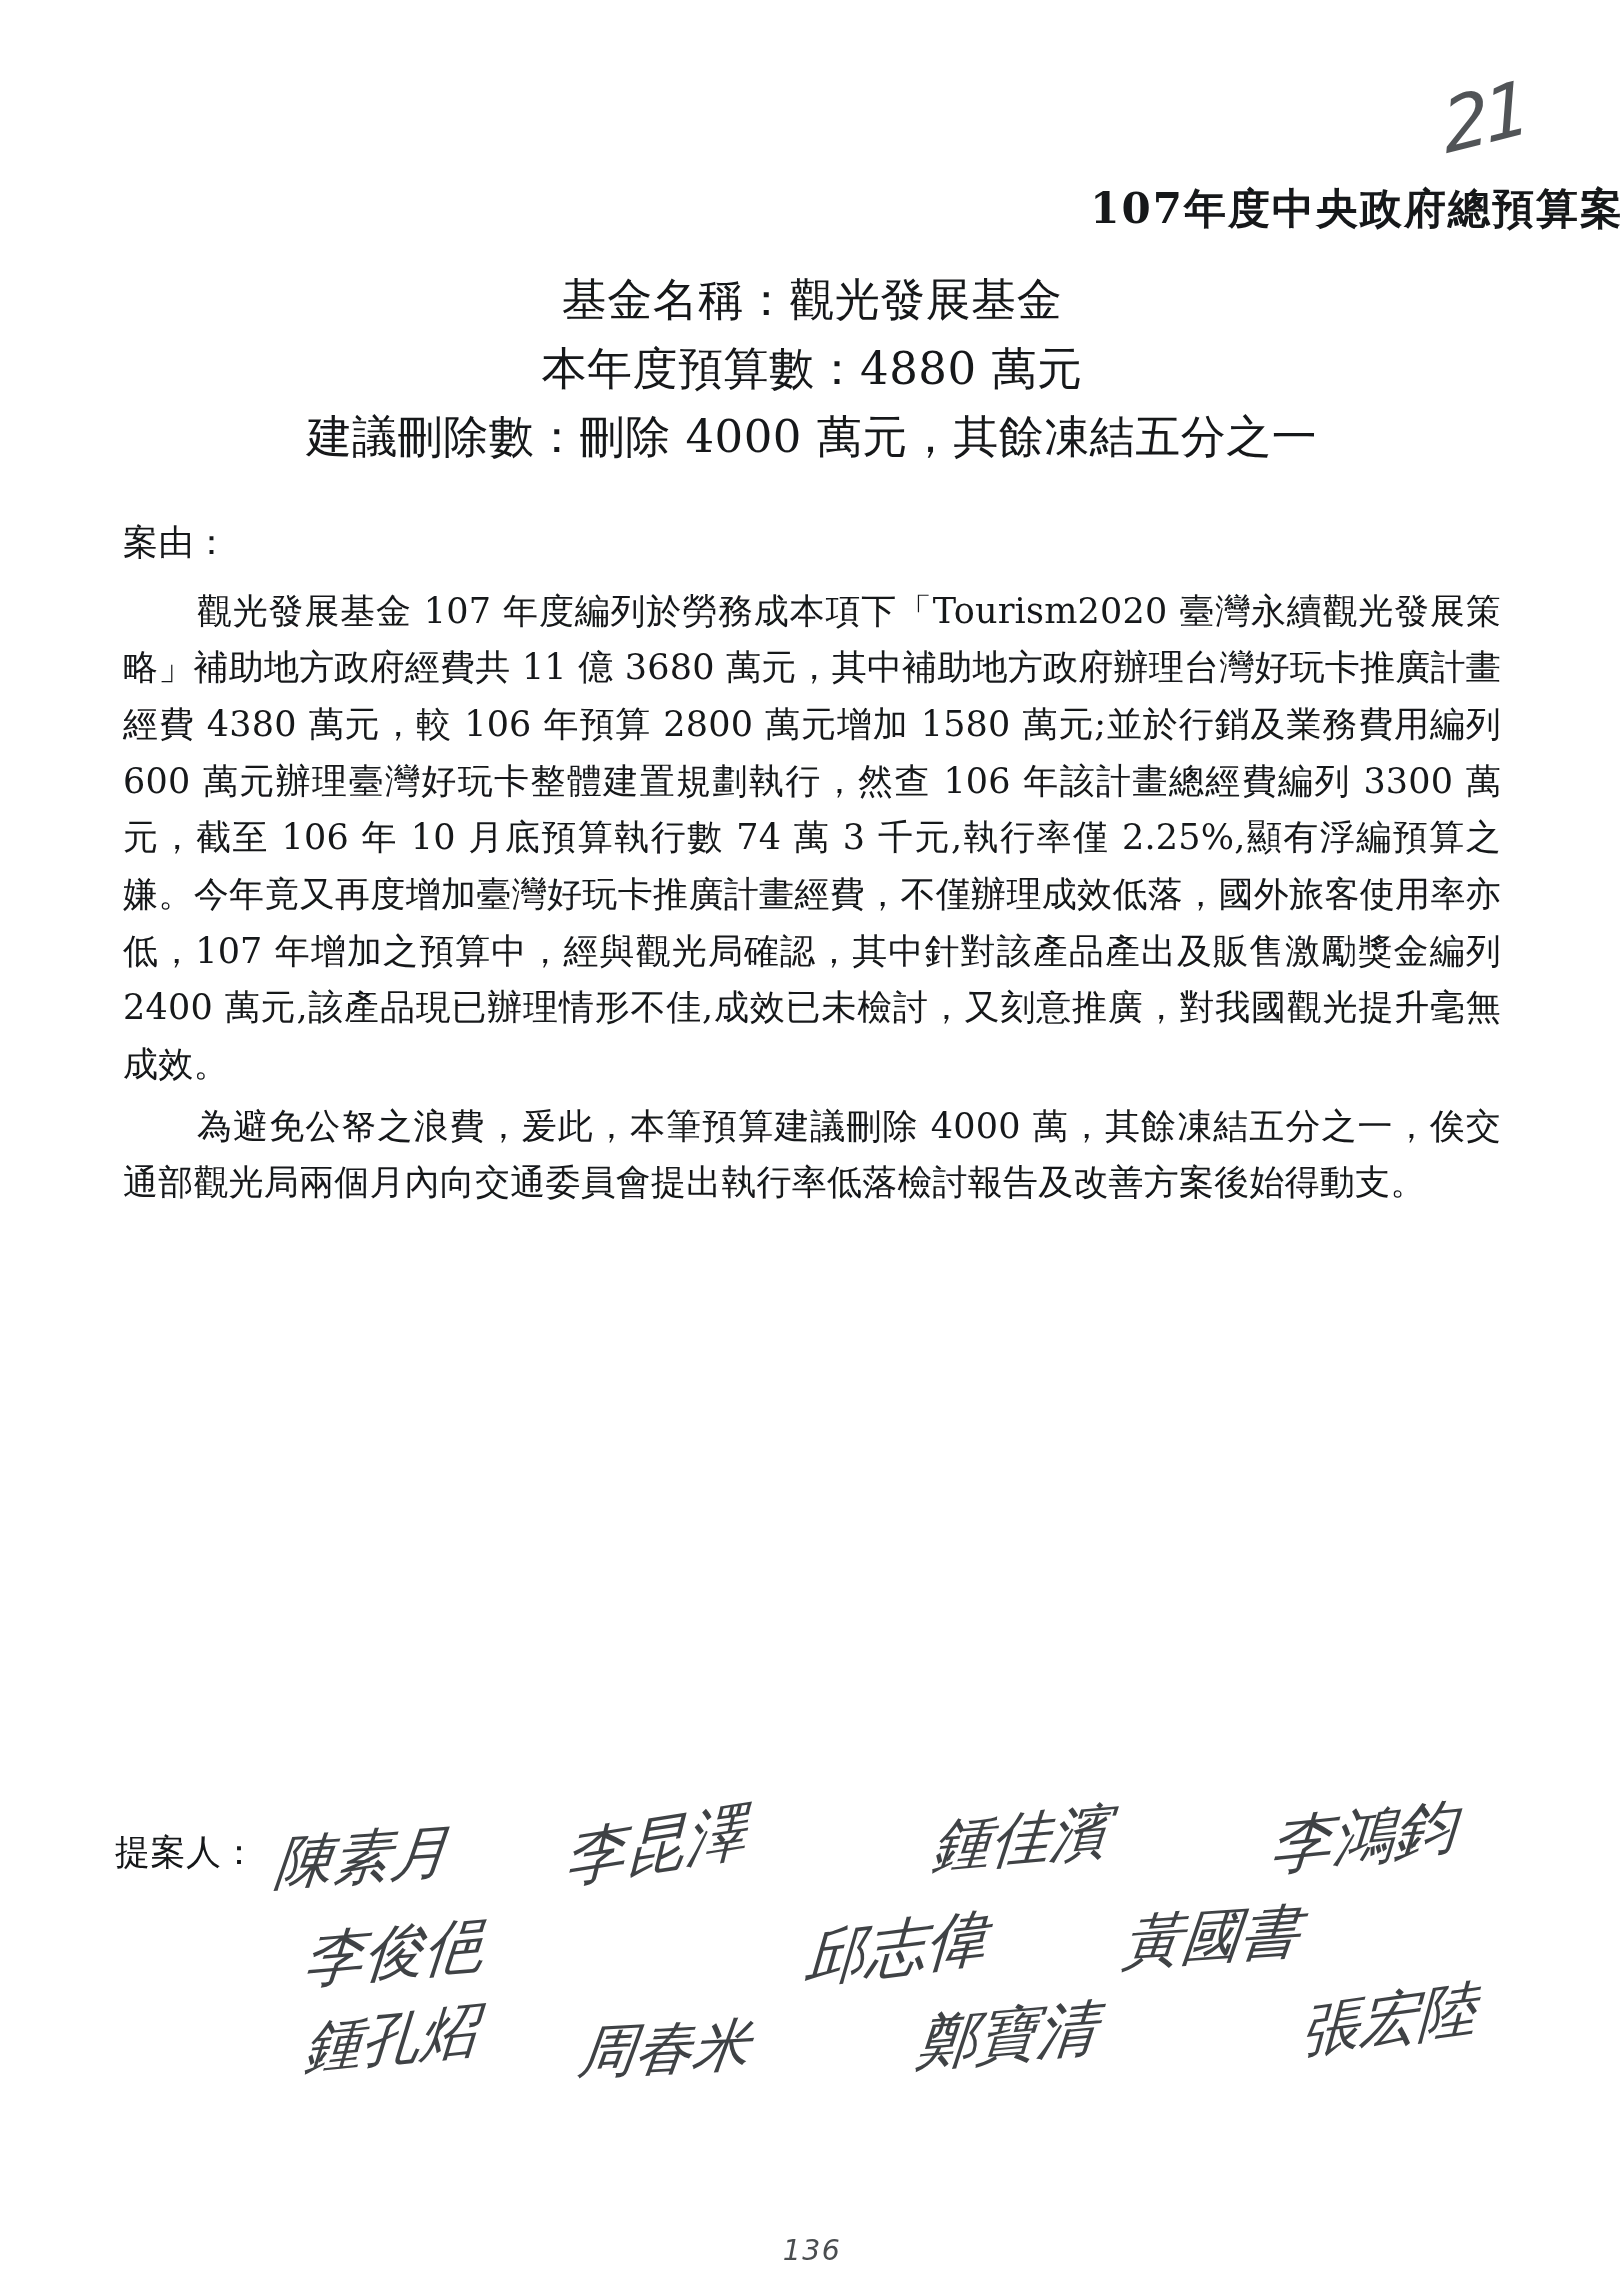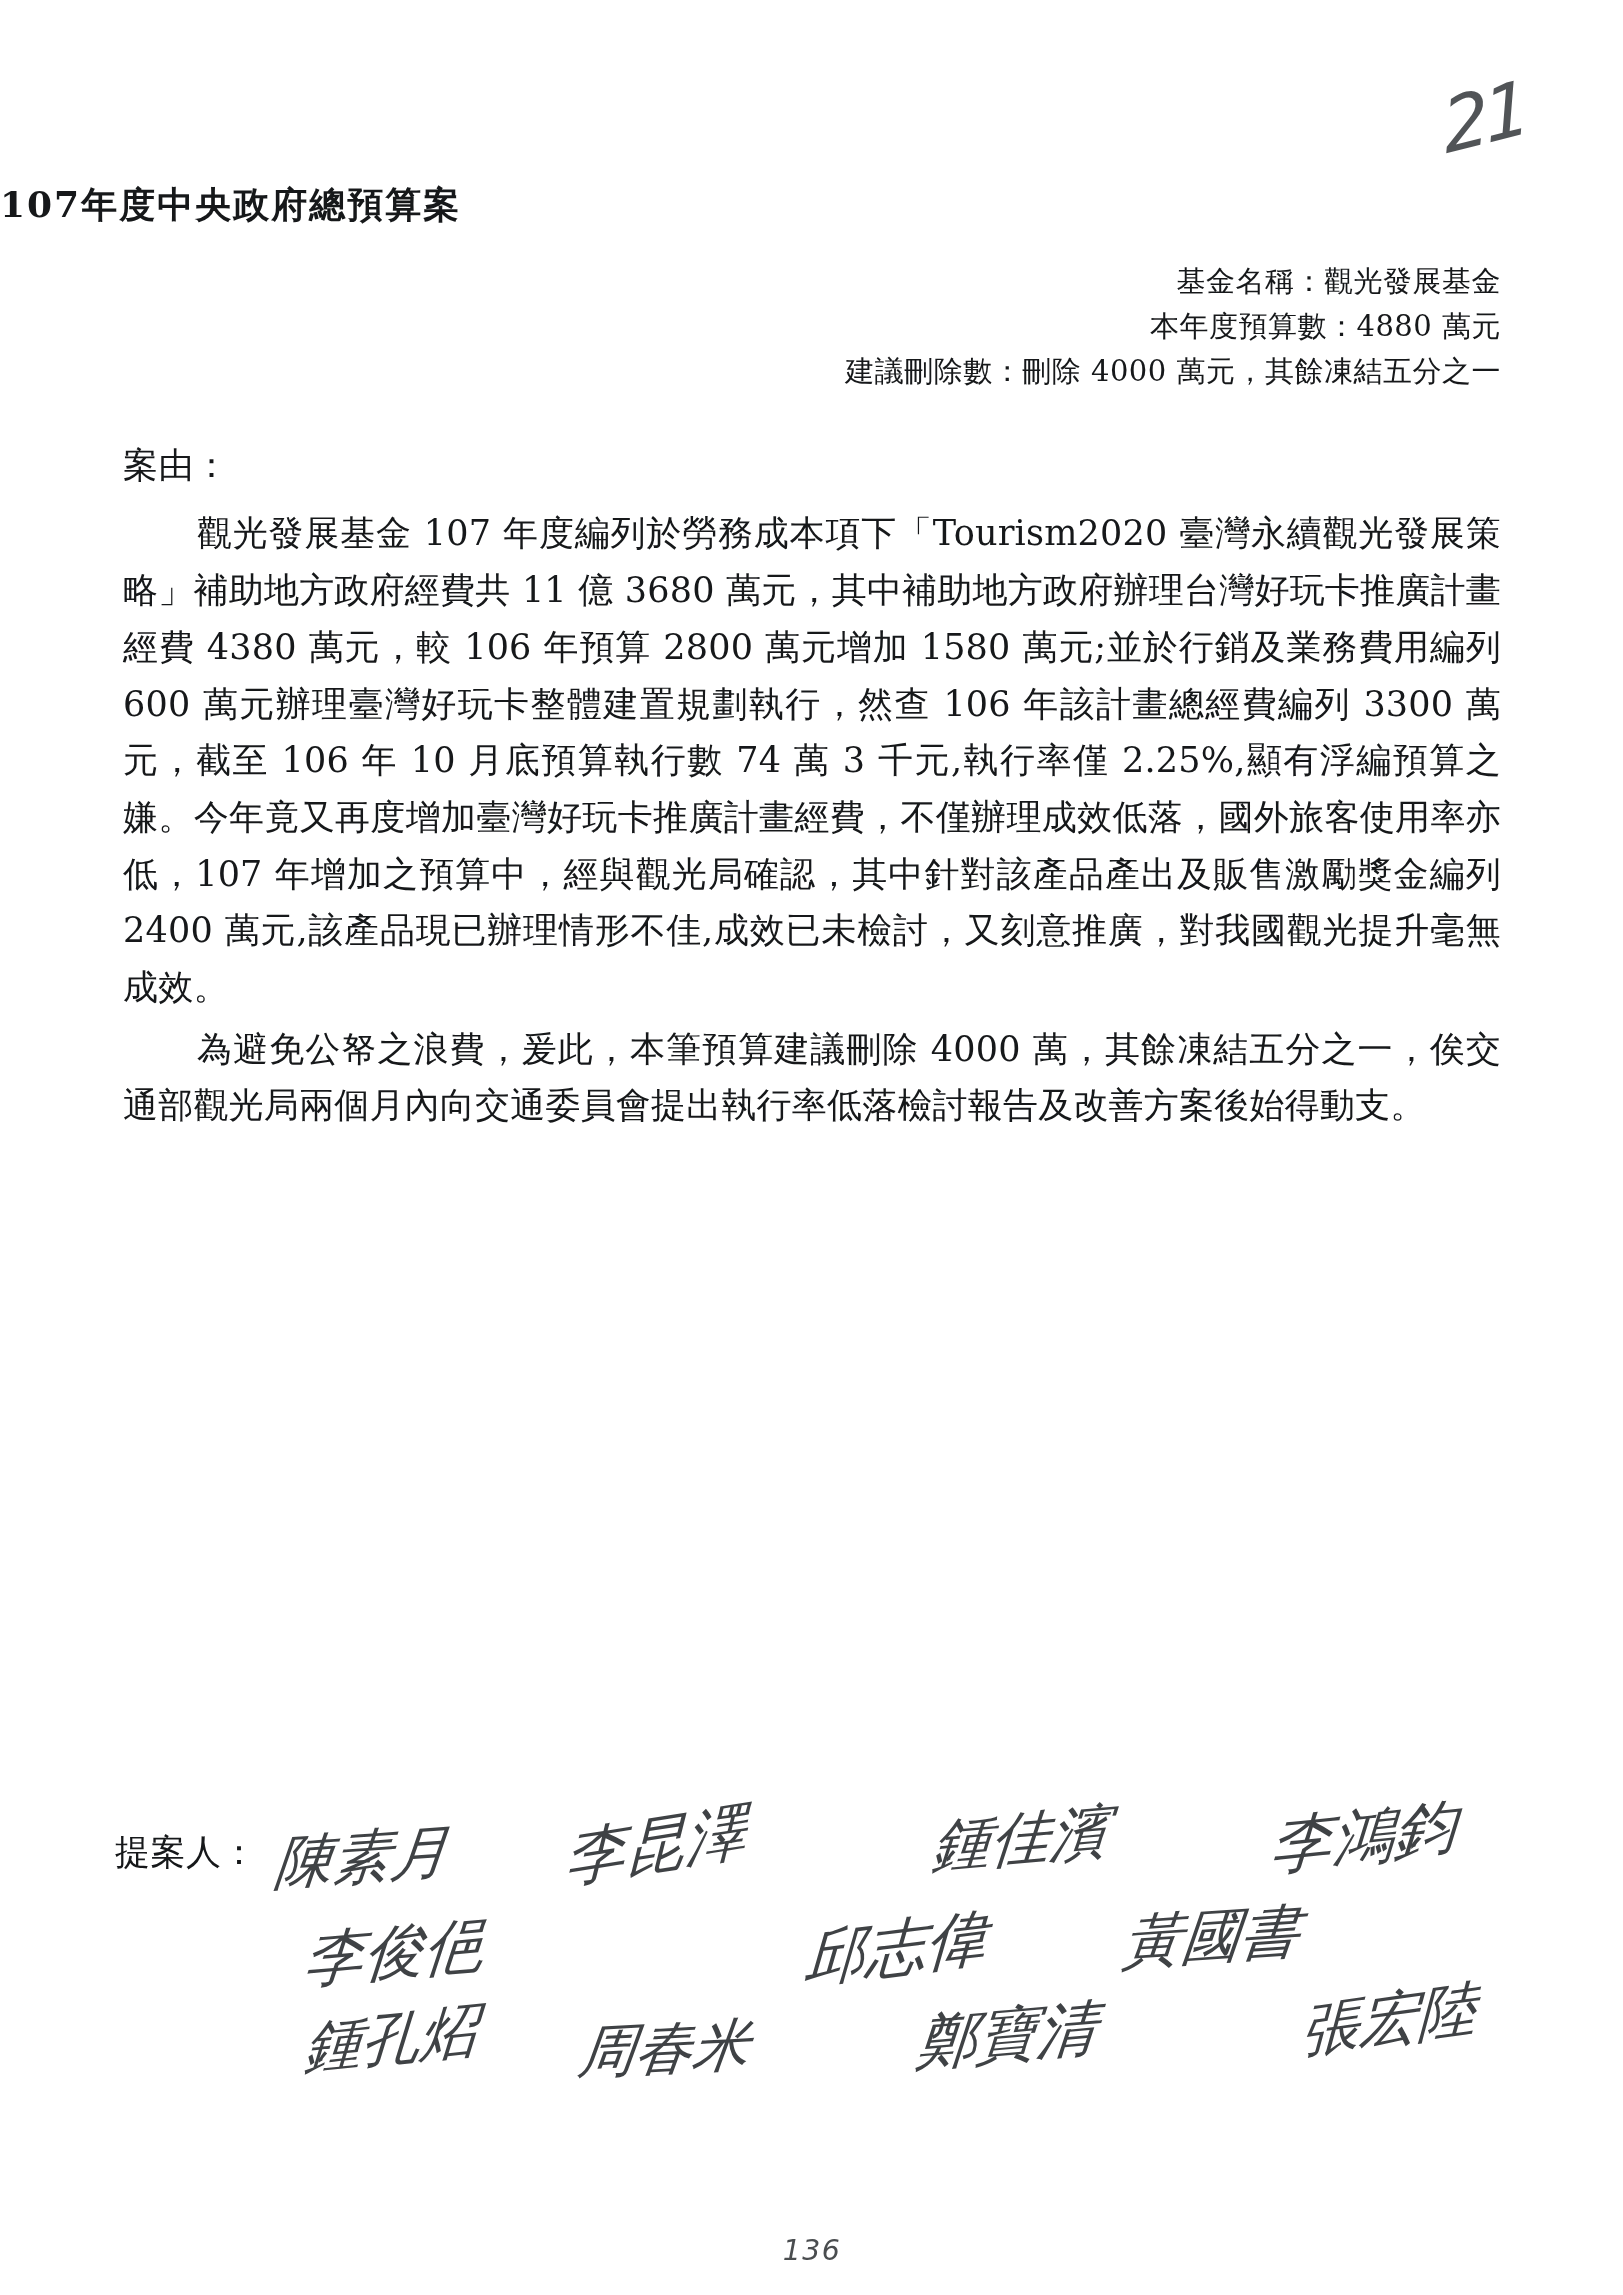--- a/index.html
+++ b/index.html
@@ -34,37 +34,37 @@
     color: #3a3d40;
     transform: rotate(-14deg) skewX(-8deg);
     letter-spacing: -4.9px;
     opacity: .88;
   }
 
   
   .doc-title {
     margin: 0;
     padding-top: 181px;
-    text-align: left;
-    font-size: 36px;
+    text-align: right;
+    font-size: 42px;
     font-weight: 700;
     letter-spacing: 2px;
     font-family: "DejaVu Serif", "Liberation Serif", serif;
   }
 
   
   .meta-block {
     margin: 30px 123px 0 123px;
   }
   .meta-line {
-    font-size: 29px;
+    font-size: 45px;
     line-height: 1.46;
     letter-spacing: 0.5px;
     margin: 0 0 2.9px 0;
-    text-align: right;
+    text-align: center;
   }
 
   
   .section-label {
     margin: 49px 123px 0 123px;
     font-size: 35px;
     letter-spacing: 0.5px;
   }
 
   .body-block {

